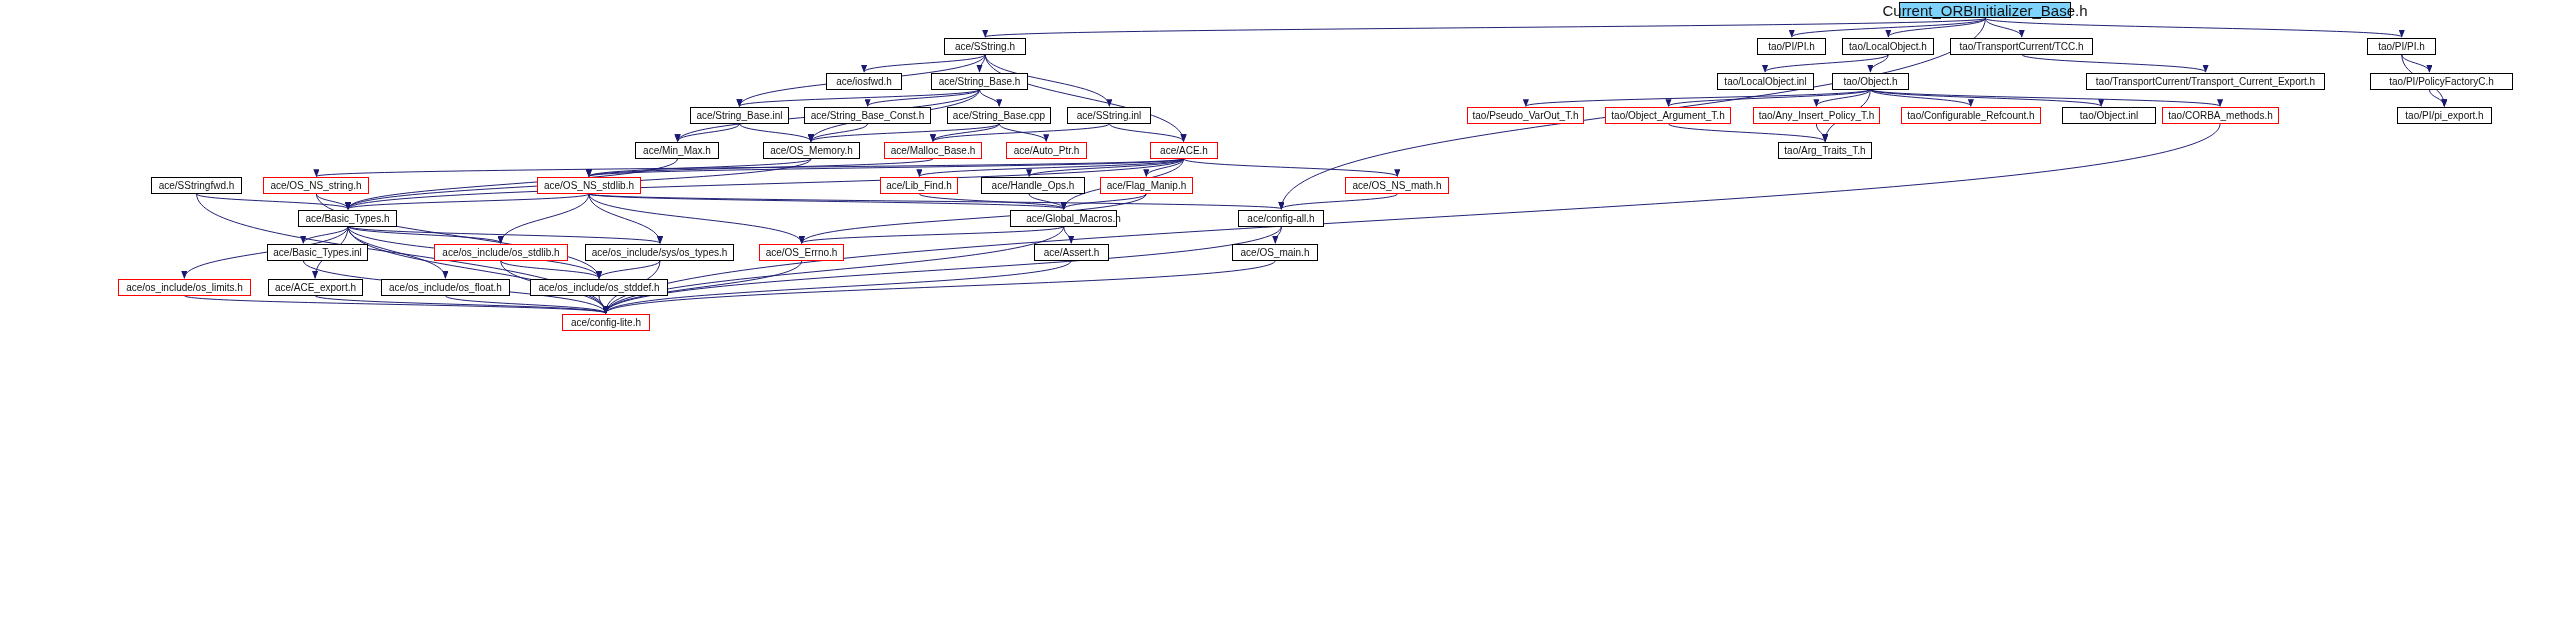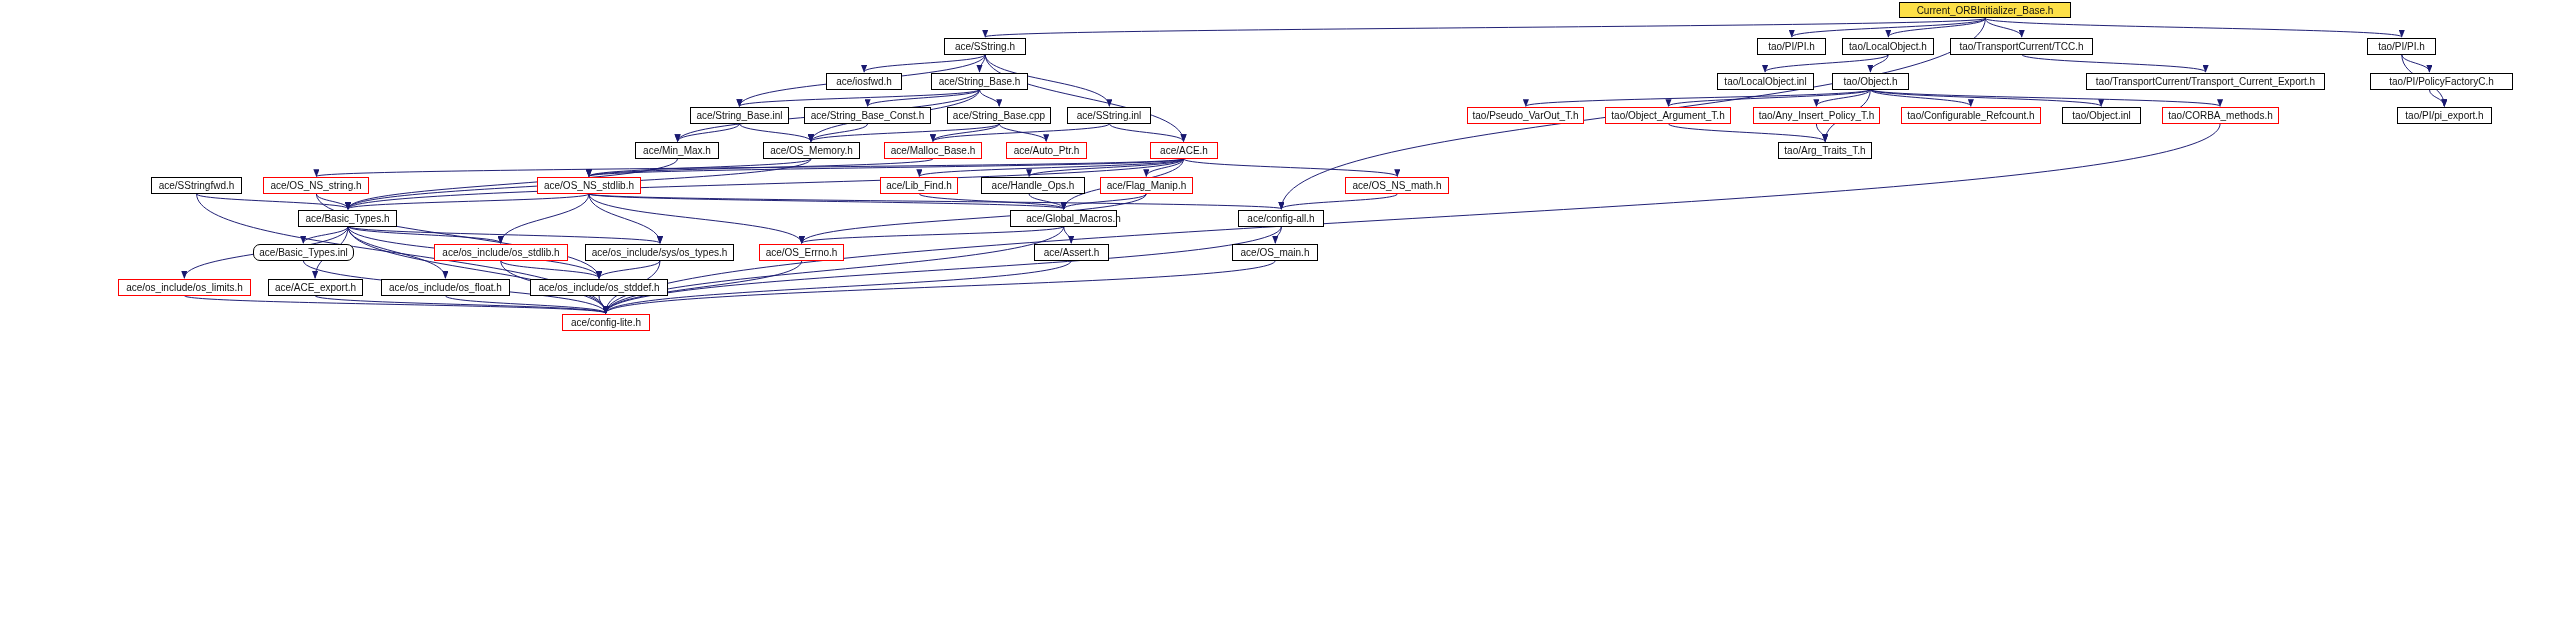--- a/index.html
+++ b/index.html
@@ -3,21 +3,21 @@
 <meta charset="utf-8">
 <style>
   html,body{margin:0;padding:0;background:#ffffff;}
   body{width:2576px;height:622px;font-family:"Liberation Sans",sans-serif;overflow:hidden;}
   #graph{position:relative;width:2576px;height:622px;}
   svg{position:absolute;left:0;top:0;width:2576px;height:622px;}
   .node{position:absolute;box-sizing:border-box;background:#ffffff;border:0.9px solid #000000;
         display:flex;align-items:center;justify-content:center;white-space:nowrap;
         font-size:10px;color:#111111;letter-spacing:0px;}
   .node.red{border-color:#ff0000;}
-  .node.root{background:#fde047;border-color:#000000;font-size:10px;}
+  .node.root{background:#7dd3fc;border-color:#000000;font-size:15px;}
 </style>
 </head>
 <body>
 
 <div id="graph">
   <svg id="edges" viewBox="0 0 2935 709" preserveAspectRatio="none">
     <defs>
       <marker id="arrow" markerWidth="9" markerHeight="7" refX="8" refY="3.5" orient="auto" markerUnits="userSpaceOnUse">
         <polygon points="0,0 9,3.5 0,7" fill="#191970"></polygon>
       </marker>
@@ -159,21 +159,21 @@
       </div>
       <div class="node red" style="left: 1605px; top: 107px; width: 126px; height: 16.7px;">
         <span>tao/Object_Argument_T.h</span>
       </div>
       <div class="node red" style="left: 1753px; top: 107px; width: 127px; height: 16.7px;">
         <span>tao/Any_Insert_Policy_T.h</span>
       </div>
       <div class="node red" style="left: 1901px; top: 107px; width: 140px; height: 16.7px;">
         <span>tao/Configurable_Refcount.h</span>
       </div>
-      <div class="node" style="left: 2062px; top: 107px; width: 79px; height: 16.7px;">
+      <div class="node" style="left: 2062px; top: 107px; width: 94px; height: 16.7px;">
         <span>tao/Object.inl</span>
       </div>
       <div class="node red" style="left: 2162px; top: 107px; width: 117px; height: 16.7px;">
         <span>tao/CORBA_methods.h</span>
       </div>
       <div class="node" style="left: 2397px; top: 107px; width: 95px; height: 16.7px;">
         <span>tao/PI/pi_export.h</span>
       </div>
       <div class="node" style="left: 690px; top: 107px; width: 99px; height: 16.7px;">
         <span>ace/String_Base.inl</span>
@@ -228,21 +228,21 @@
       </div>
       <div class="node" style="left: 298px; top: 210px; width: 99px; height: 16.7px;">
         <span>ace/Basic_Types.h</span>
       </div>
       <div class="node" style="left: 1010px; top: 210px; width: 107px; height: 16.7px; padding-left: 20px;">
         <span>ace/Global_Macros.h</span>
       </div>
       <div class="node" style="left: 1238px; top: 210px; width: 86px; height: 16.7px;">
         <span>ace/config-all.h</span>
       </div>
-      <div class="node" style="left: 253px; top: 244px; width: 101px; height: 16.7px; border-radius: 7px;">
+      <div class="node" style="left: 267px; top: 244px; width: 101px; height: 16.7px;">
         <span>ace/Basic_Types.inl</span>
       </div>
       <div class="node red" style="left: 434px; top: 244px; width: 134px; height: 16.7px;">
         <span>ace/os_include/os_stdlib.h</span>
       </div>
       <div class="node" style="left: 585px; top: 244px; width: 149px; height: 16.7px;">
         <span>ace/os_include/sys/os_types.h</span>
       </div>
       <div class="node red" style="left: 759px; top: 244px; width: 85px; height: 16.7px;">
         <span>ace/OS_Errno.h</span>

